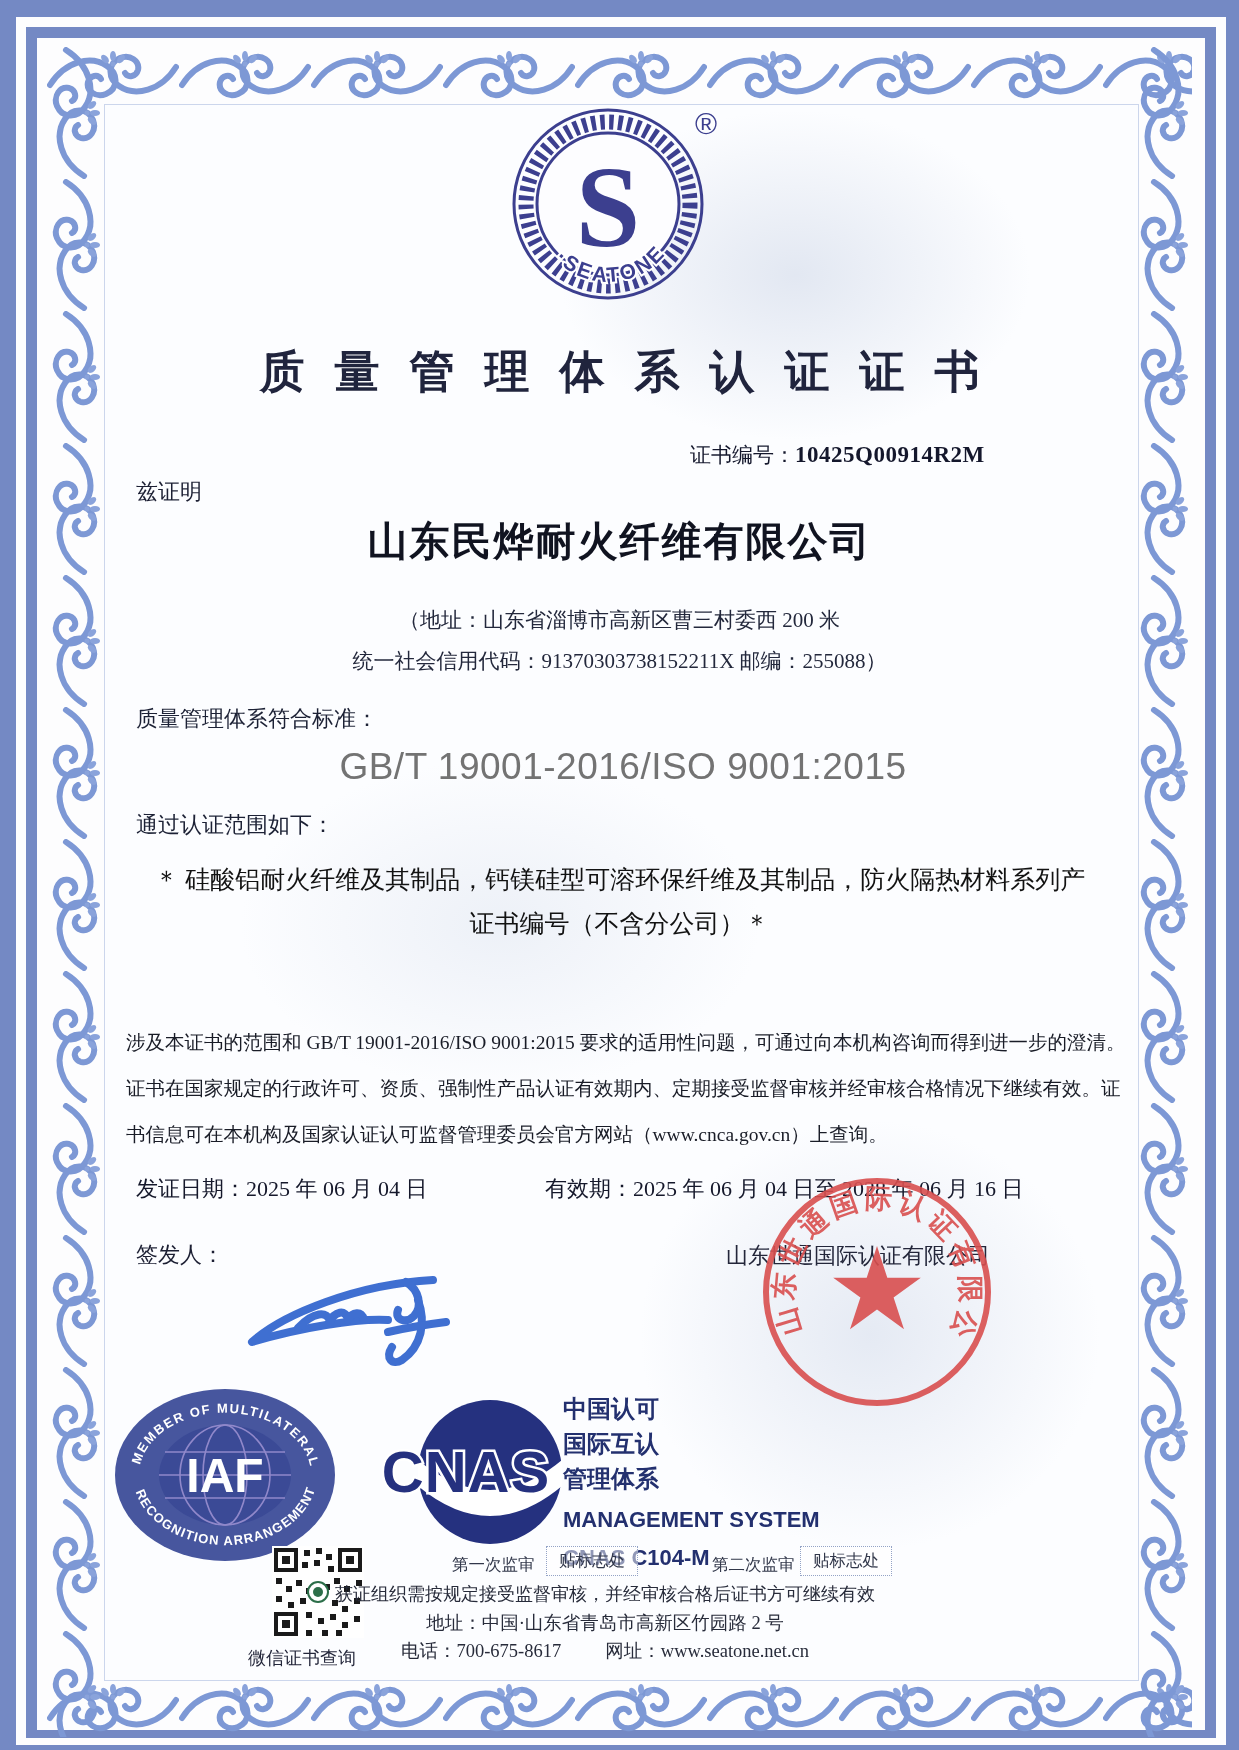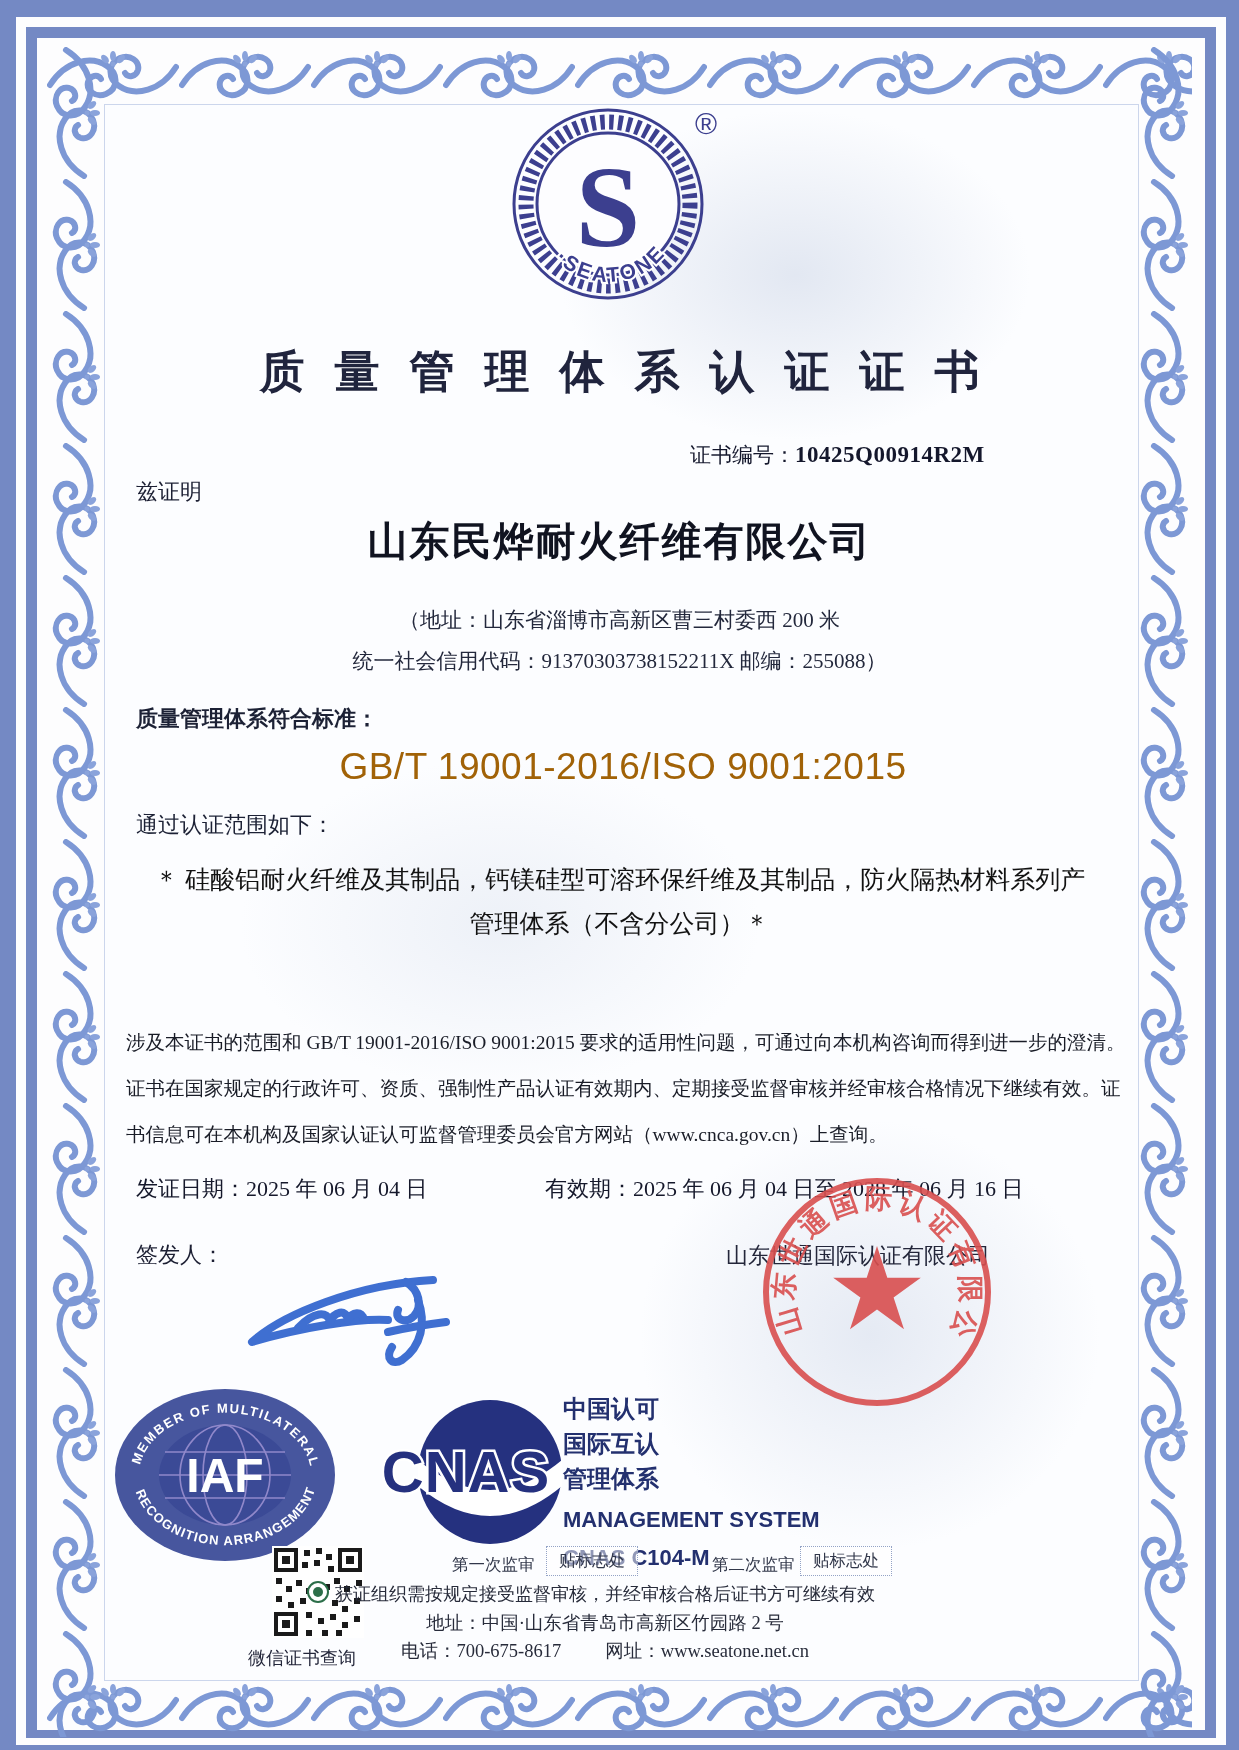--- a/index.html
+++ b/index.html
@@ -18,22 +18,22 @@
   .wm3{left:240px;top:760px;width:520px;height:330px;background:radial-gradient(closest-side,rgba(214,222,236,.4),rgba(214,222,236,0));}
   
   .title{left:0;right:0;top:342px;text-align:center;font-size:45px;font-weight:bold;letter-spacing:30px;padding-left:30px;color:#20243d;}
   .certno{left:690px;top:441px;font-size:21px;color:#14172c;white-space:nowrap;}
   .certno b{font-size:23px;font-weight:bold;letter-spacing:.5px;}
   .zizhengming{left:136px;top:477px;font-size:22px;}
   .company{left:0;right:0;top:514px;text-align:center;font-size:40px;font-weight:bold;color:#101320;letter-spacing:2px;}
   .addr{left:0;right:0;text-align:center;font-size:21px;color:#23283c;}
   .addr1{top:606px;} .addr2{top:647px;}
   .lbl{left:136px;font-size:22px;color:#1c2135;}
-  .stdlbl{top:704px;font-weight:bold;} .scopelbl{top:810px;}
-  .standard{left:7px;right:0;top:746px;text-align:center;font-size:37px;color:#a16207;
+  .stdlbl{top:704px;} .scopelbl{top:810px;}
+  .standard{left:7px;right:0;top:746px;text-align:center;font-size:37px;color:#737373;
             font-family:"Liberation Sans","DejaVu Sans",sans-serif;letter-spacing:.5px;}
   .scope{left:0;right:0;text-align:center;font-size:25px;font-weight:normal;color:#121212;}
   .scope1{top:863px;} .scope2{top:907px;}
   .fineprint{left:126px;top:1020px;width:998px;font-size:19.5px;color:#191c27;}
   .fineprint div{line-height:46px;white-space:nowrap;}
   .dateline{font-size:22px;color:#15182b;white-space:nowrap;}
   .issuedate{left:136px;top:1174px;} .validity{left:545px;top:1174px;}
   .signer{left:136px;top:1240px;font-size:22px;}
   .issuer{left:726px;top:1241px;font-size:22px;color:#23263a;}
   .accred{left:563px;top:1392px;color:#23306f;}
@@ -158,21 +158,21 @@
   <div class="abs zizhengming">兹证明</div>
   <div class="abs company">山东民烨耐火纤维有限公司</div>
   <div class="abs addr addr1">（地址：山东省淄博市高新区曹三村委西 200 米</div>
   <div class="abs addr addr2">统一社会信用代码：91370303738152211X 邮编：255088）</div>
 
   <div class="abs lbl stdlbl">质量管理体系符合标准：</div>
   <div class="abs standard">GB/T 19001-2016/ISO 9001:2015</div>
 
   <div class="abs lbl scopelbl">通过认证范围如下：</div>
   <div class="abs scope scope1">＊ 硅酸铝耐火纤维及其制品，钙镁硅型可溶环保纤维及其制品，防火隔热材料系列产</div>
-  <div class="abs scope scope2">管理体系（不含分公司）＊</div>
+  <div class="abs scope scope2">证书编号（不含分公司）＊</div>
 
   <div class="abs fineprint">
     <div>涉及本证书的范围和 GB/T 19001-2016/ISO 9001:2015 要求的适用性问题，可通过向本机构咨询而得到进一步的澄清。</div>
     <div>证书在国家规定的行政许可、资质、强制性产品认证有效期内、定期接受监督审核并经审核合格情况下继续有效。证</div>
     <div>书信息可在本机构及国家认证认可监督管理委员会官方网站（www.cnca.gov.cn）上查询。</div>
   </div>
 
   <div class="abs dateline issuedate">
     <span>发证日期：</span><span>2025 年 06 月 04 日</span>
   </div>

